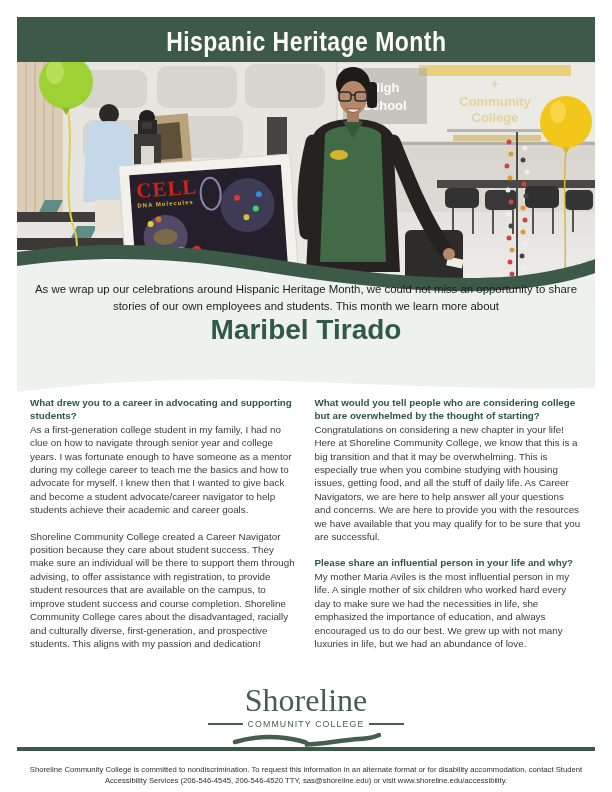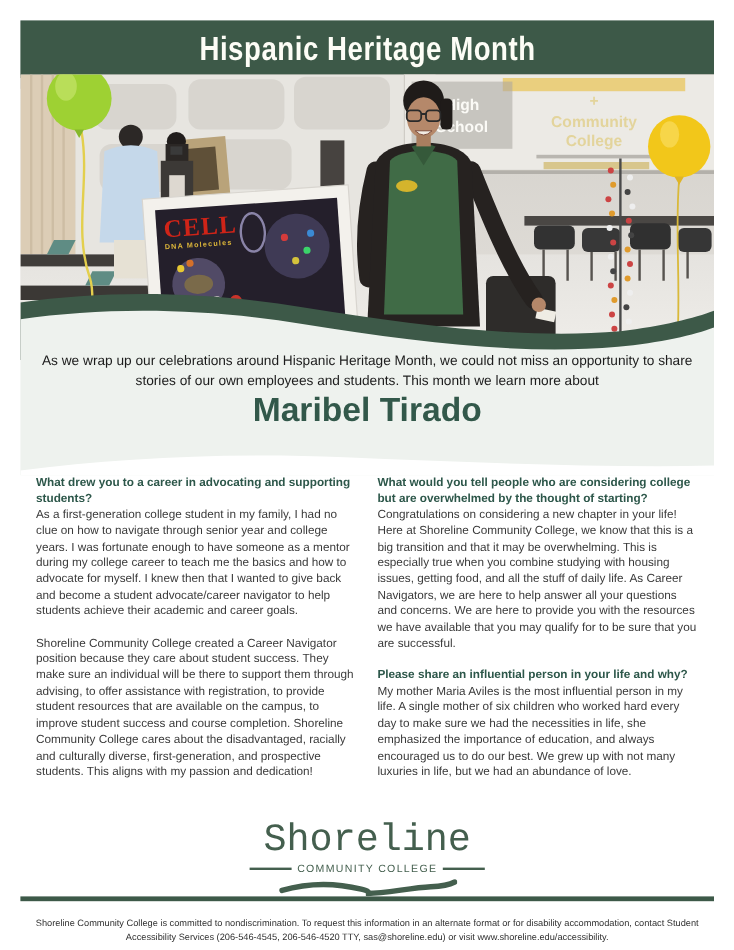--- a/index.html
+++ b/index.html
@@ -12,34 +12,34 @@
                transform:scale(.92,1.12);white-space:nowrap;}
   
   .hero{position:absolute;left:17px;top:62px;width:578px;height:238px;display:block;}
   .scr{font:bold 13px "Liberation Sans",sans-serif;fill:#fbfaf6;text-anchor:middle;}
   .scr2{font:bold 13px "Liberation Sans",sans-serif;fill:#e3d49c;text-anchor:middle;}
   .cell-title{font:bold 21px "Liberation Serif",serif;fill:#cf2418;letter-spacing:1px;}
   .cell-sub{font:bold 6px "Liberation Sans",sans-serif;fill:#e0b93a;letter-spacing:1px;}
   
   .intro-bg{position:absolute;left:17px;top:300px;width:578px;height:96px;background:#eef2ee;}
   .intro-bg svg{position:absolute;left:0;bottom:0;display:block;}
-  .intro{position:absolute;left:17px;top:293px;width:578px;text-align:center;z-index:3;}
+  .intro{position:absolute;left:17px;top:281px;width:578px;text-align:center;z-index:3;}
   .lead{width:552px;margin:0 auto;font-size:11.4px;line-height:16.5px;color:#1c1c1c;}
   .name{margin:0 0 0 0;font-size:28px;font-weight:bold;color:#32584a;}
   .role{margin:3px 0 0 0;font-size:13.6px;color:#101010;}
   
   .qa{position:absolute;left:30px;top:396px;width:552px;display:flex;gap:17px;z-index:3;}
   .qa .col{flex:1;}
   .qa .block{margin-bottom:13px;}
   .qa h3{margin:0;font-size:9.8px;line-height:13.4px;color:#2d574a;}
   .qa p{margin:0;font-size:9.8px;line-height:13.4px;color:#3a3a3a;}
   
   .logo{position:absolute;left:50%;top:684px;transform:translateX(-50%);width:196px;
         text-align:center;z-index:3;color:#445f4e;}
-  .logo .word{font-family:Liberation Mono, monospace;font-size:32px;line-height:1;}
+  .logo .word{font-family:Liberation Serif, serif;font-size:32px;line-height:1;}
   .logo .tagrow{display:flex;align-items:center;gap:5px;margin-top:3px;}
   .logo .rule{flex:1;border-top:2px solid #445f4e;}
   .logo .tag{font-size:8.8px;letter-spacing:1.1px;white-space:nowrap;}
   .logo svg{display:block;margin:3px auto 0 auto;}
   
   .footbar{position:absolute;left:17px;top:747px;width:578px;height:4px;background:#3d5948;}
   .foottext{position:absolute;left:26px;top:756px;width:560px;font-size:7.7px;line-height:11px;
             color:#2f2f2f;text-align:center;}
 </style>
 </head>

